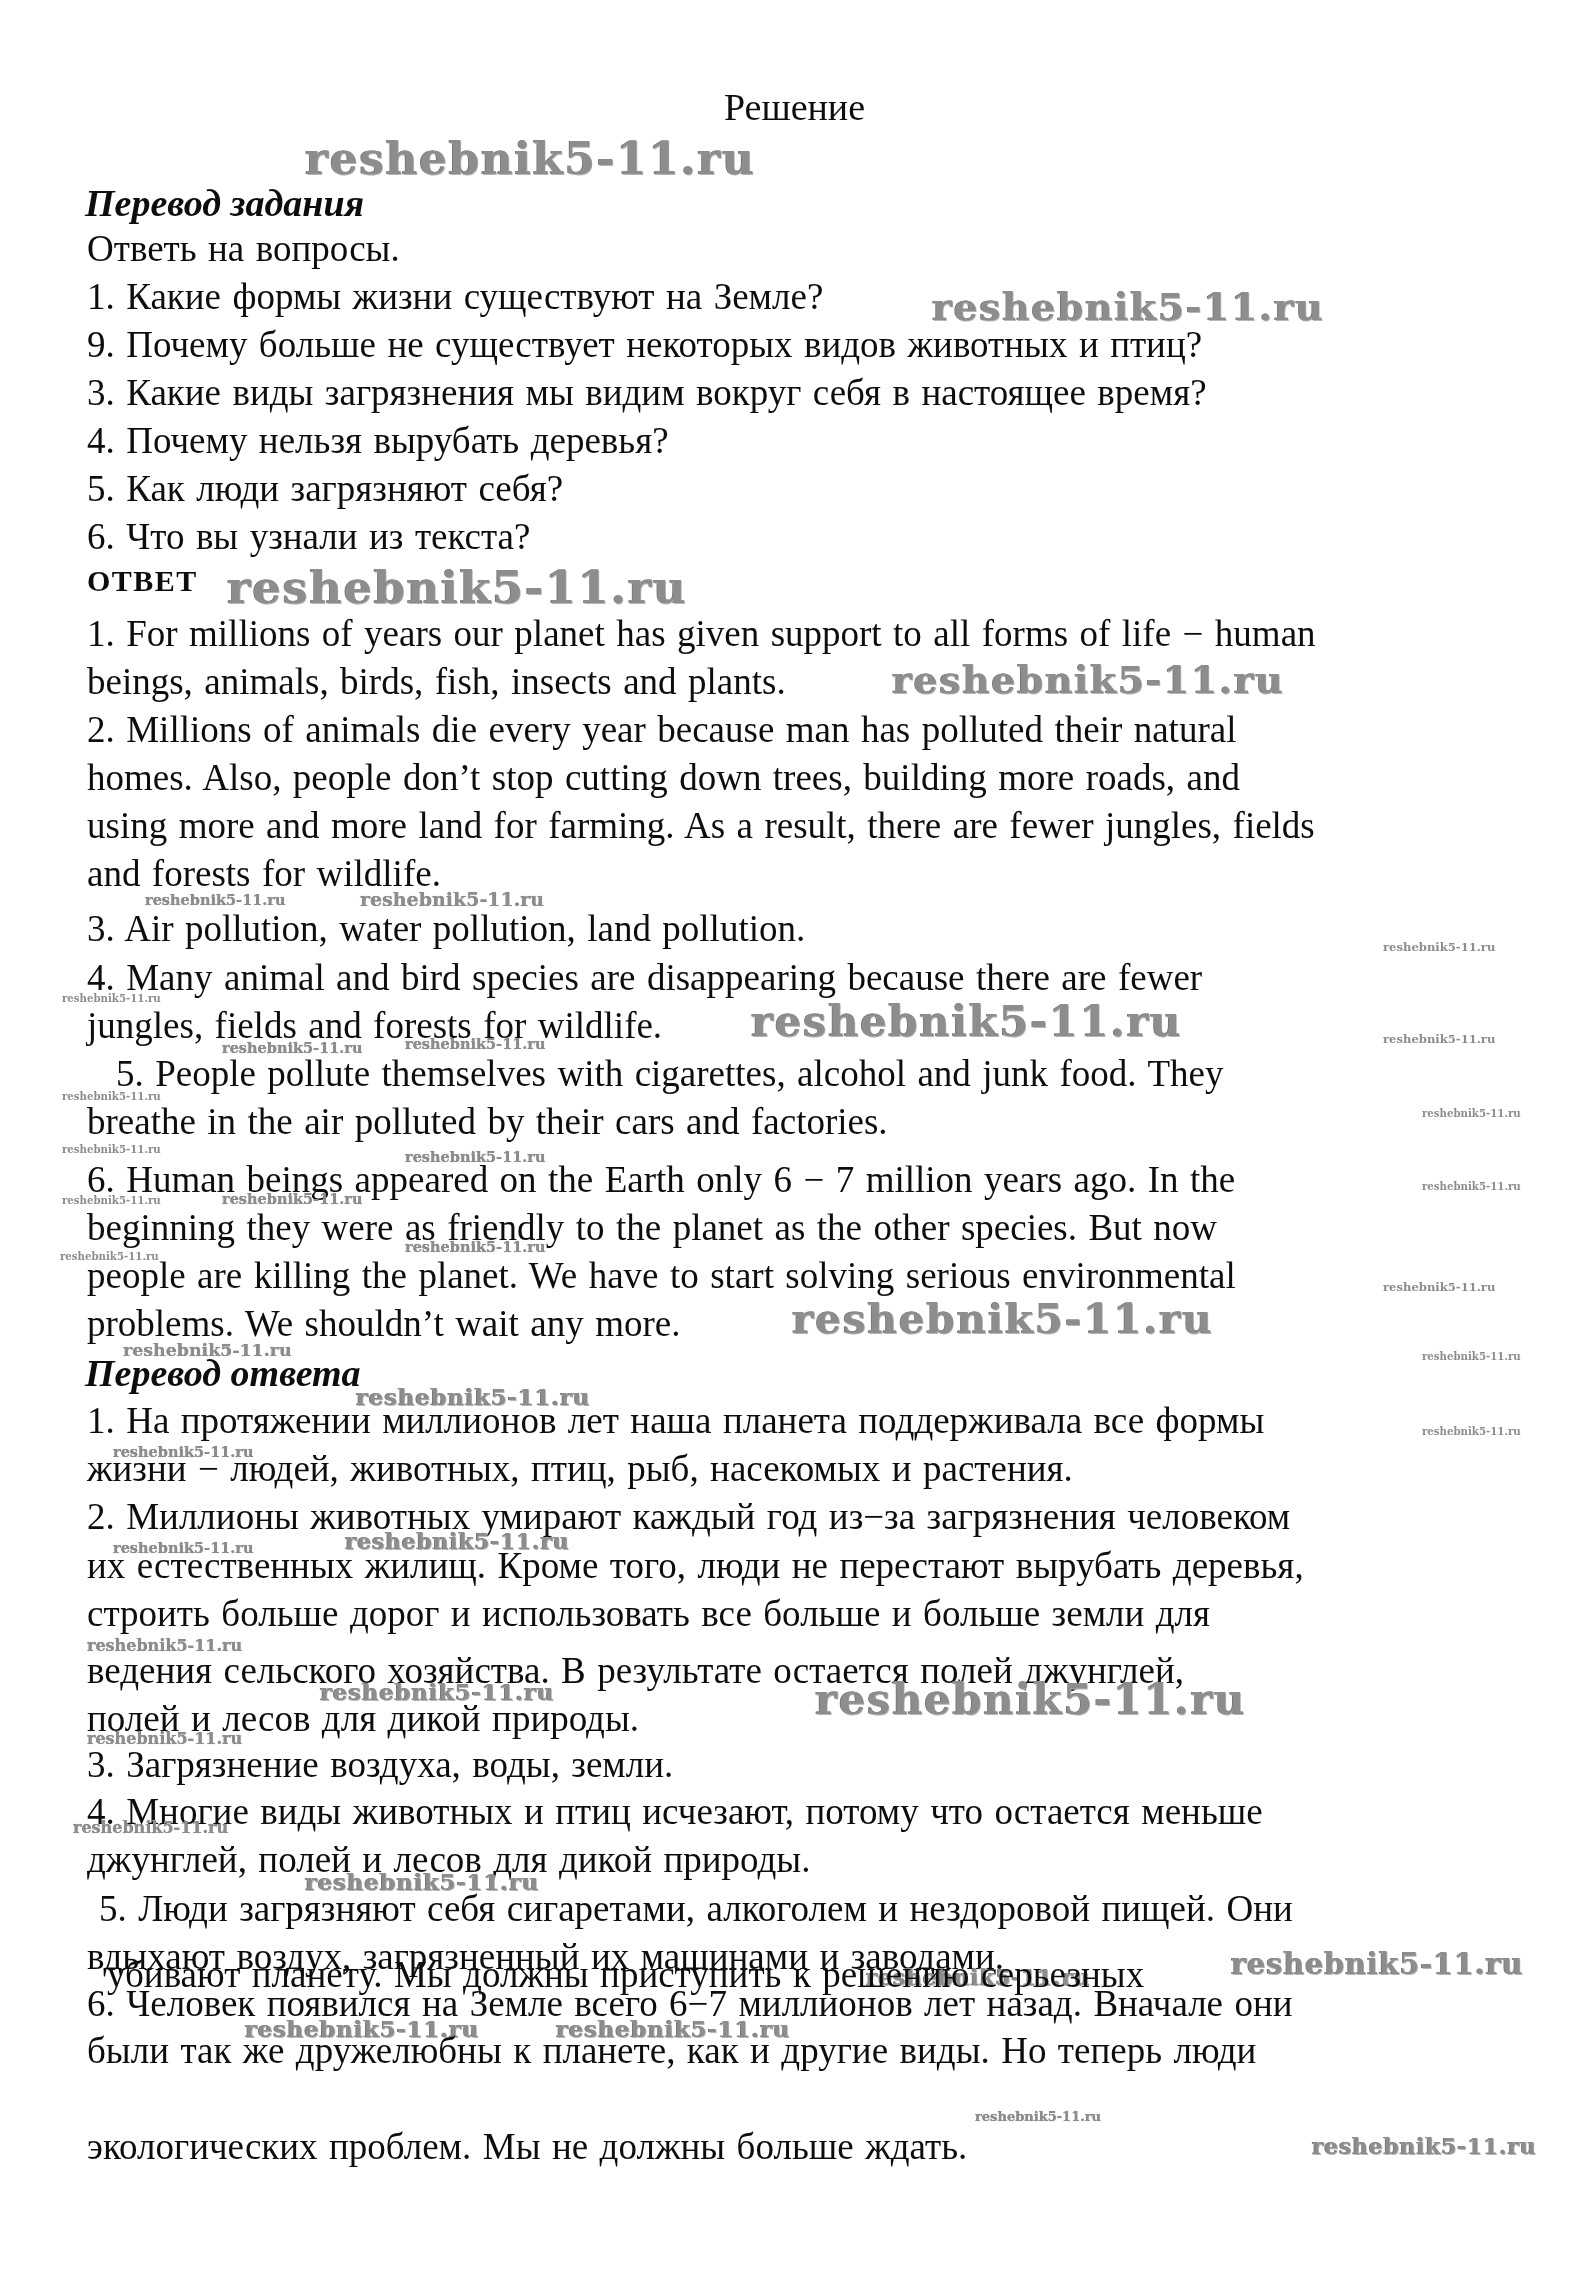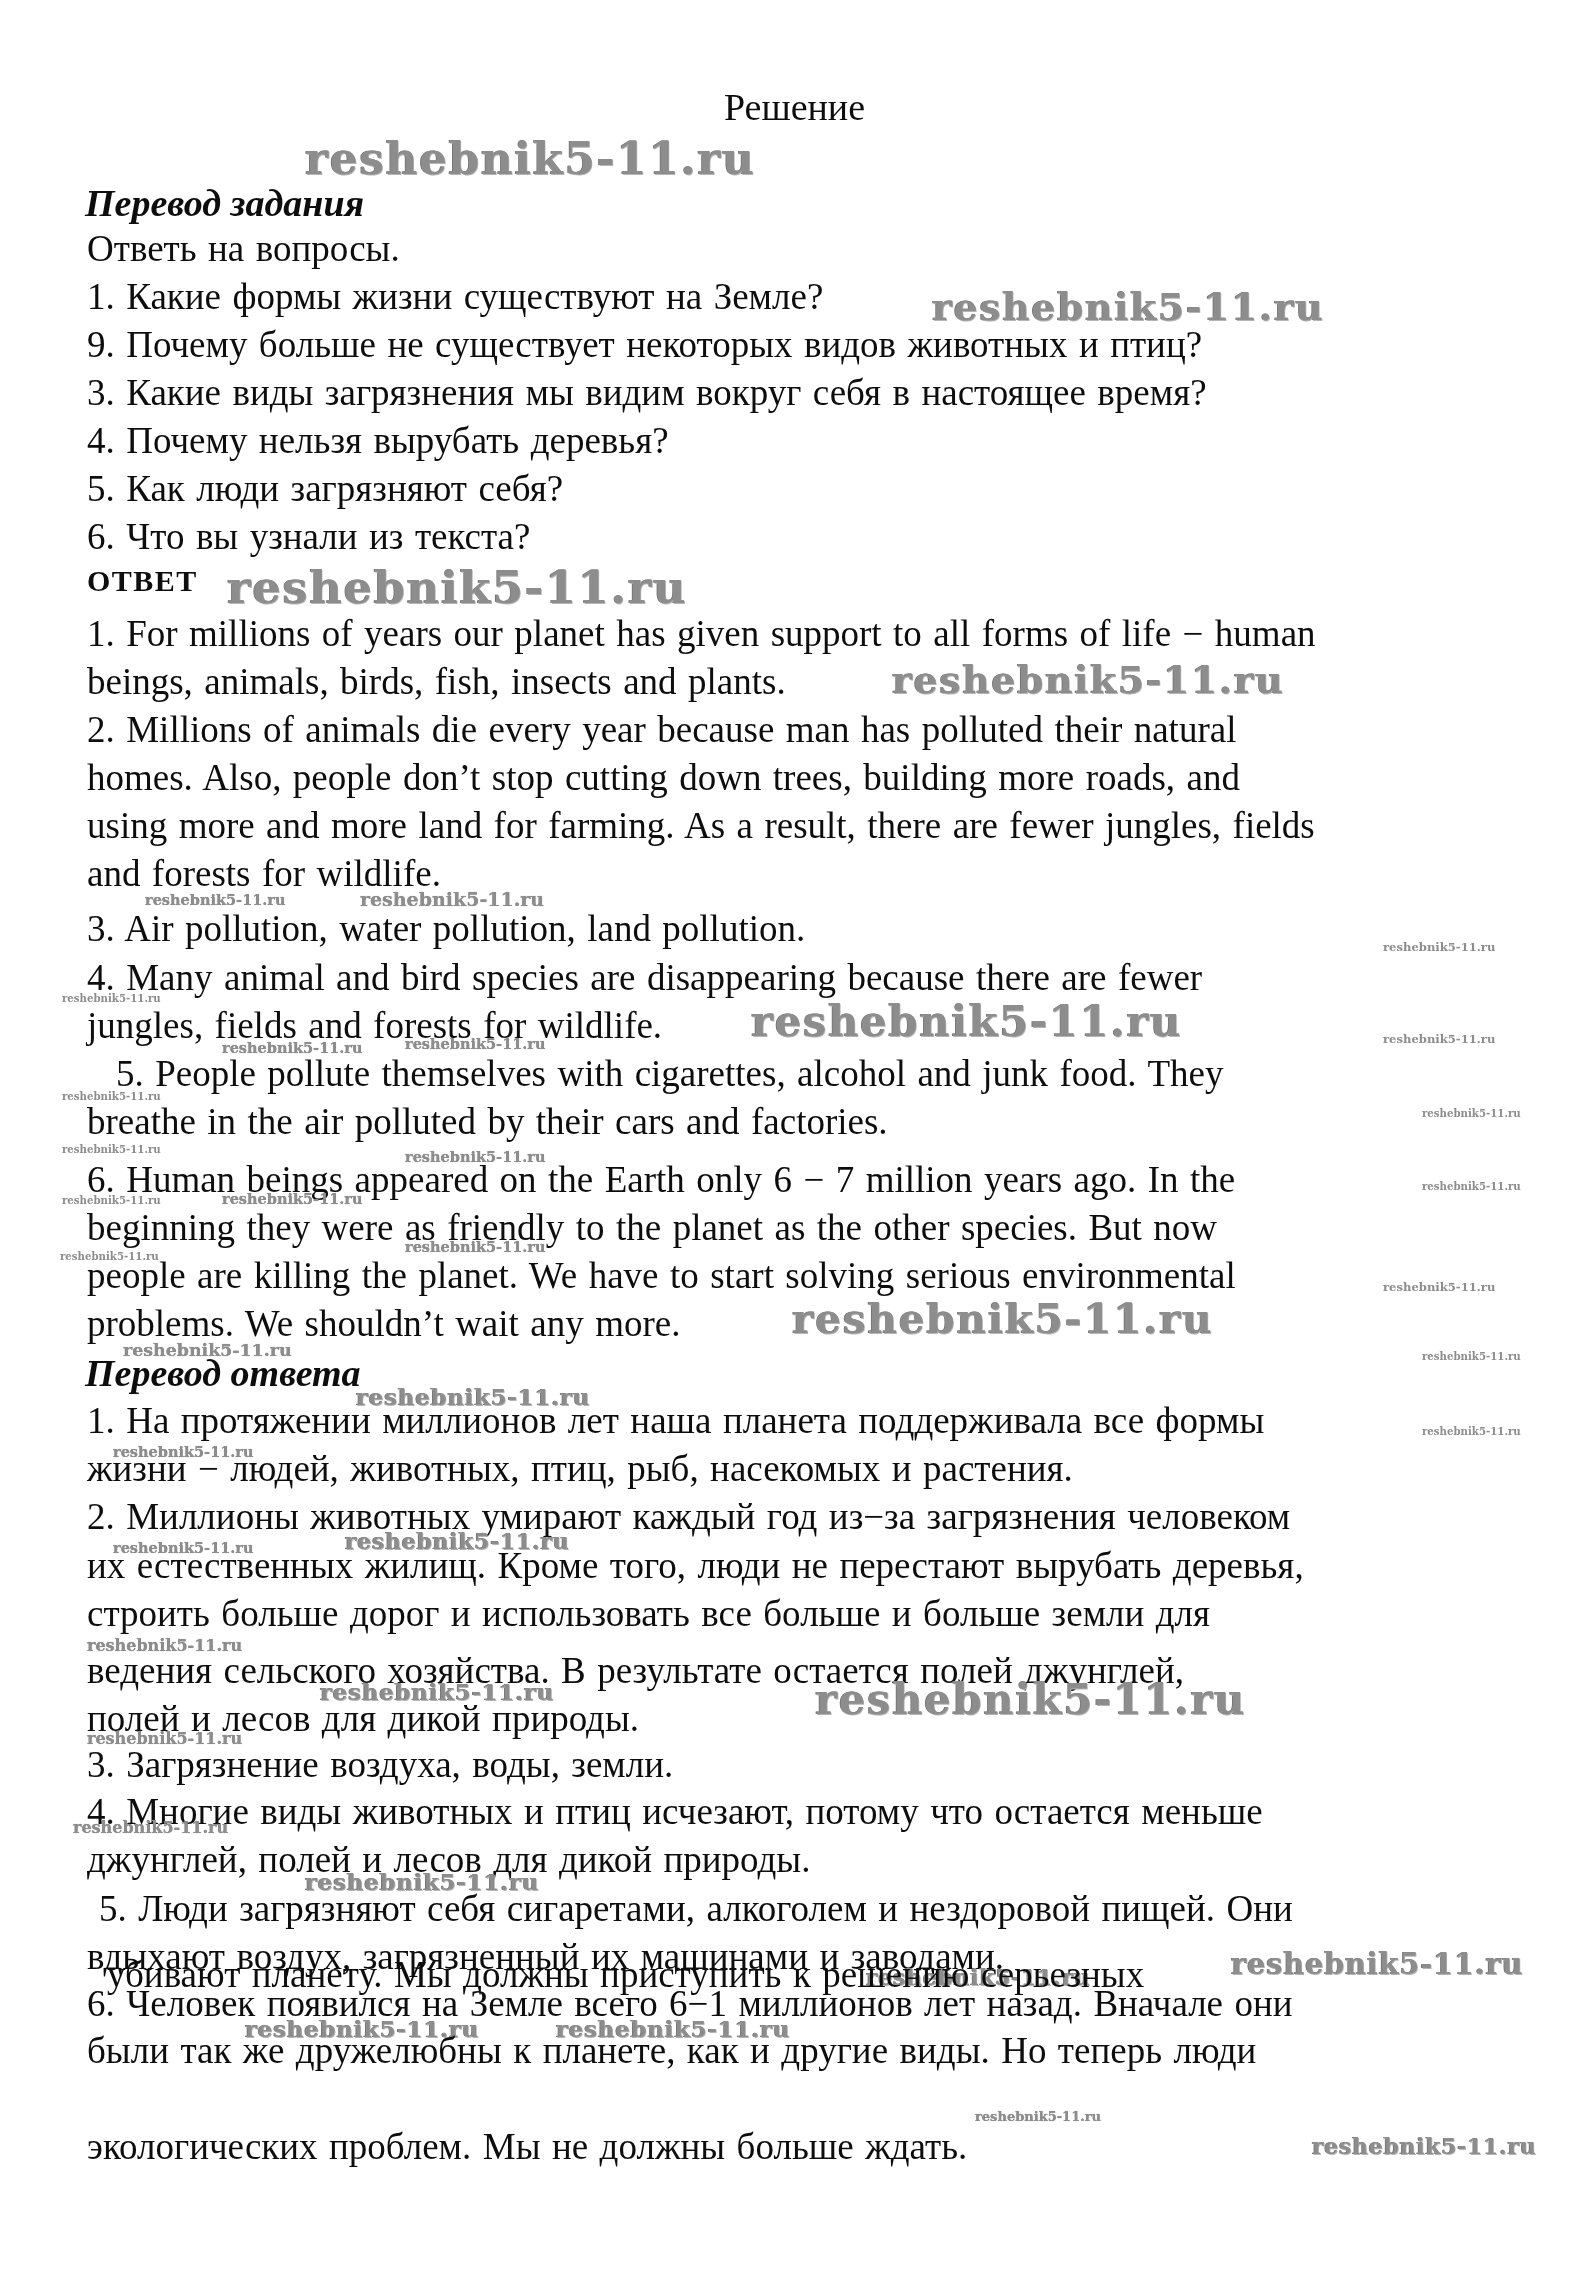--- a/index.html
+++ b/index.html
@@ -110,21 +110,21 @@
       <div class="line k-ws" style="left: 87px; top: 1730px;">reshebnik5-11.ru</div>
       <div class="line k-b" style="left: 87px; top: 1744px;">3. Загрязнение воздуха, воды, земли.</div>
       <div class="line k-b" style="left: 87px; top: 1791px;">4. Многие виды животных и птиц исчезают, потому что остается меньше</div>
       <div class="line k-ws" style="left: 73px; top: 1819px;">reshebnik5-11.ru</div>
       <div class="line k-b" style="left: 87px; top: 1839px;">джунглей, полей и лесов для дикой природы.</div>
       <div class="line k-wm" style="left: 305px; top: 1869px; font-size: 23px;">reshebnik5-11.ru</div>
       <div class="line k-b" style="left: 87px; top: 1888px; margin-left: 12px;">5. Люди загрязняют себя сигаретами, алкоголем и нездоровой пищей. Они</div>
       <div class="line k-b" style="left: 87px; top: 1936px;">вдыхают воздух, загрязненный их машинами и заводами.</div>
       <div class="line k-wm" style="left: 1231px; top: 1948px; font-size: 29px;">reshebnik5-11.ru</div>
       <div class="line k-wm" style="left: 866px; top: 1965px;">reshebnik5-11.ru</div>
-      <div class="line k-b" style="left: 87px; top: 1983px;">6. Человек появился на Земле всего 6−1 миллионов лет назад. Вначале они</div>
+      <div class="line k-b" style="left: 87px; top: 1983px;">6. Человек появился на Земле всего 6−7 миллионов лет назад. Вначале они</div>
       <div class="line k-wm" style="left: 245px; top: 2016px; font-size: 23px;">reshebnik5-11.ru</div>
       <div class="line k-wm" style="left: 556px; top: 2016px; font-size: 23px;">reshebnik5-11.ru</div>
       <div class="line k-b" style="left: 87px; top: 2030px;">были так же дружелюбны к планете, как и другие виды. Но теперь люди</div>
       <div class="line k-b" style="left: 87px; top: 1954px; margin-left: 20px;">убивают планету. Мы должны приступить к решению серьезных</div>
       <div class="line k-ws" style="left: 975px; top: 2110px; font-size: 13px;">reshebnik5-11.ru</div>
       <div class="line k-b" style="left: 87px; top: 2126px;">экологических проблем. Мы не должны больше ждать.</div>
       <div class="line k-wm" style="left: 1312px; top: 2134px;">reshebnik5-11.ru</div>
     </div>
 </div>
 

